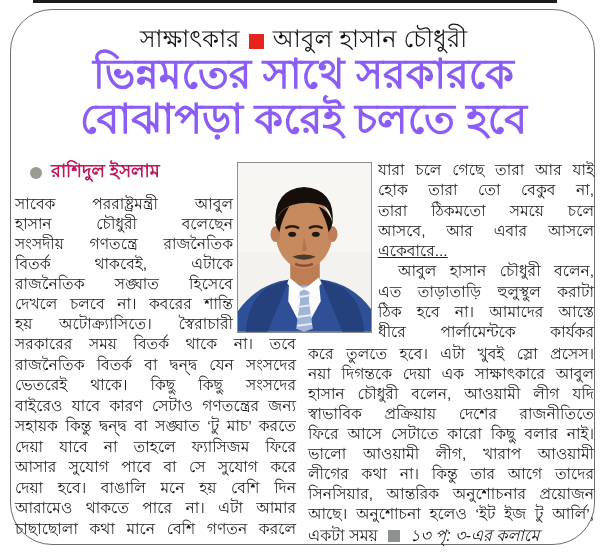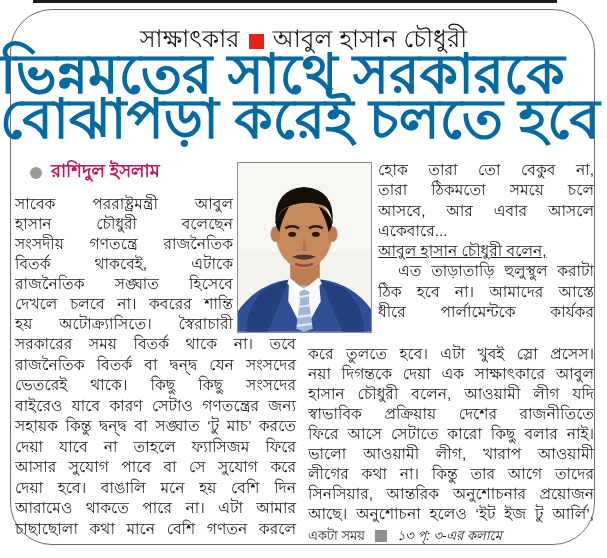--- a/index.html
+++ b/index.html
@@ -11,22 +11,22 @@
   .card{
     position:absolute;left:10px;top:9px;width:585px;height:536px;
     border:1.4px solid #6d6d6d;border-radius:42px;background:#ffffff;box-sizing:border-box;
   }
   .kicker{
     position:absolute;left:0;top:20px;width:100%;display:flex;justify-content:center;
     align-items:center;gap:9px;font-size:24px;color:#141414;letter-spacing:0.2px;
   }
   .red-square{width:15px;height:15px;background:#e6231d;display:inline-block;margin-top:3px;}
   .headline{
-    position:absolute;left:0;top:52px;width:100%;text-align:left;
-    font-size:55px;font-weight:bold;line-height:45px;color:#0369a1;
+    position:absolute;left:0;top:52px;width:100%;text-align:center;
+    font-size:41px;font-weight:bold;line-height:45px;color:#8b5cf6;
   }
   .byline{
     position:absolute;left:30px;top:157px;display:flex;align-items:center;gap:9px;
     font-size:18px;font-weight:bold;color:#be185d;
   }
   .byline-dot{width:12px;height:12px;border-radius:50%;background:#989c93;display:inline-block;}
   .photo{
     position:absolute;left:237px;top:162px;width:135px;height:171px;
     border:1px solid #8e8e8e;box-sizing:border-box;background:#f3f2ef;
   }
@@ -38,21 +38,21 @@
   #col-left-bottom{left:15px;top:334px;width:281px;}
   #col-left-bottom .bline{height:20.5px;line-height:20.5px;}
   #col-right-top{left:378px;top:160px;width:216px;}
   #col-right-top .bline{height:20.3px;line-height:20.3px;}
   #col-right-top .bline:nth-child(5){text-align-last:left;text-decoration:underline;}
   #col-right-top .bline:nth-child(6){text-indent:20px;}
   #col-right-bottom{left:308px;top:344px;width:286px;}
   #col-right-bottom .bline{height:20px;line-height:20px;}
   .jump-line{
     display:flex;align-items:center;gap:10px;height:22px;line-height:22px;
-    font-size:13px;
+    font-size:16px;
   }
   .jump-square{width:12px;height:12px;background:#8e928f;display:inline-block;}
   .jump-ref{font-weight:normal;font-style:italic;color:#161616;}
 </style>
 </head>
 <body>
 
 <div class="canvas">
 
   <div class="top-rule"></div>
@@ -132,20 +132,21 @@
       <div class="bline">বাইরেও যাবে কারণ সেটাও গণতন্ত্রের জন্য</div>
       <div class="bline">সহায়ক কিন্তু দ্বন্দ্ব বা সঙ্ঘাত ‘টু মাচ’ করতে</div>
       <div class="bline">দেয়া যাবে না তাহলে ফ্যাসিজম ফিরে</div>
       <div class="bline">আসার সুযোগ পাবে বা সে সুযোগ করে</div>
       <div class="bline">দেয়া হবে। বাঙালি মনে হয় বেশি দিন</div>
       <div class="bline">আরামেও থাকতে পারে না। এটা আমার</div>
       <div class="bline">চাছাছোলা কথা মানে বেশি গণতন করলে</div>
     </div>
 
   <div class="coltext" id="col-right-top">
+      <div class="bline">যারা চলে গেছে তারা আর যাই</div>
       <div class="bline">হোক তারা তো বেকুব না,</div>
       <div class="bline">তারা ঠিকমতো সময়ে চলে</div>
       <div class="bline">আসবে, আর এবার আসলে</div>
       <div class="bline">একেবারে...</div>
       <div class="bline">আবুল হাসান চৌধুরী বলেন,</div>
       <div class="bline">এত তাড়াতাড়ি হুলুস্থুল করাটা</div>
       <div class="bline">ঠিক হবে না। আমাদের আস্তে</div>
       <div class="bline">ধীরে পার্লামেন্টকে কার্যকর</div>
     </div>
 

